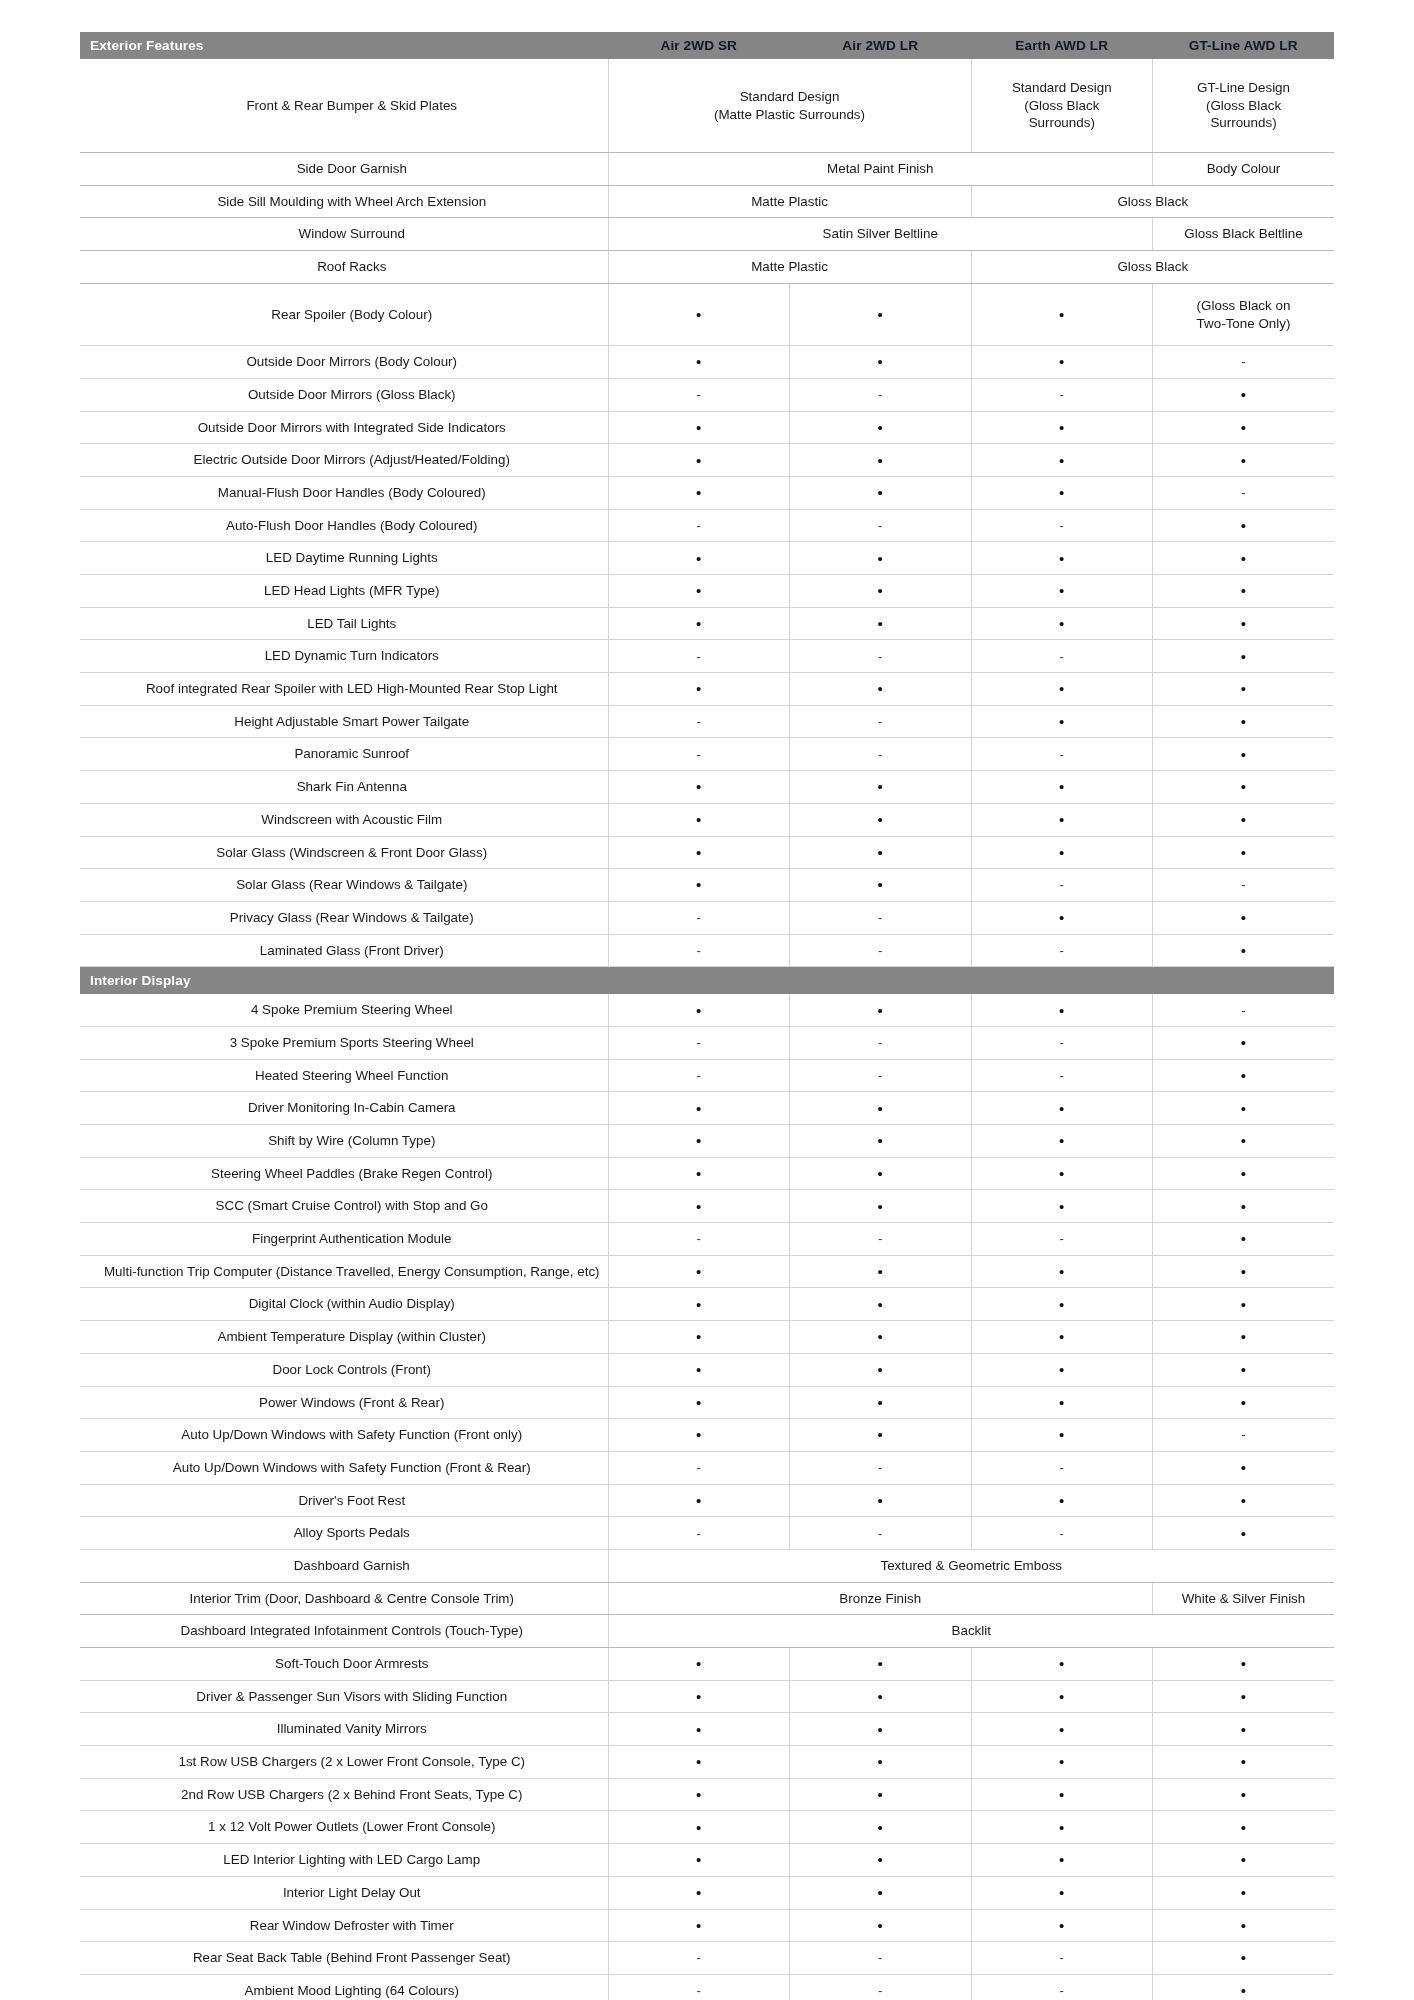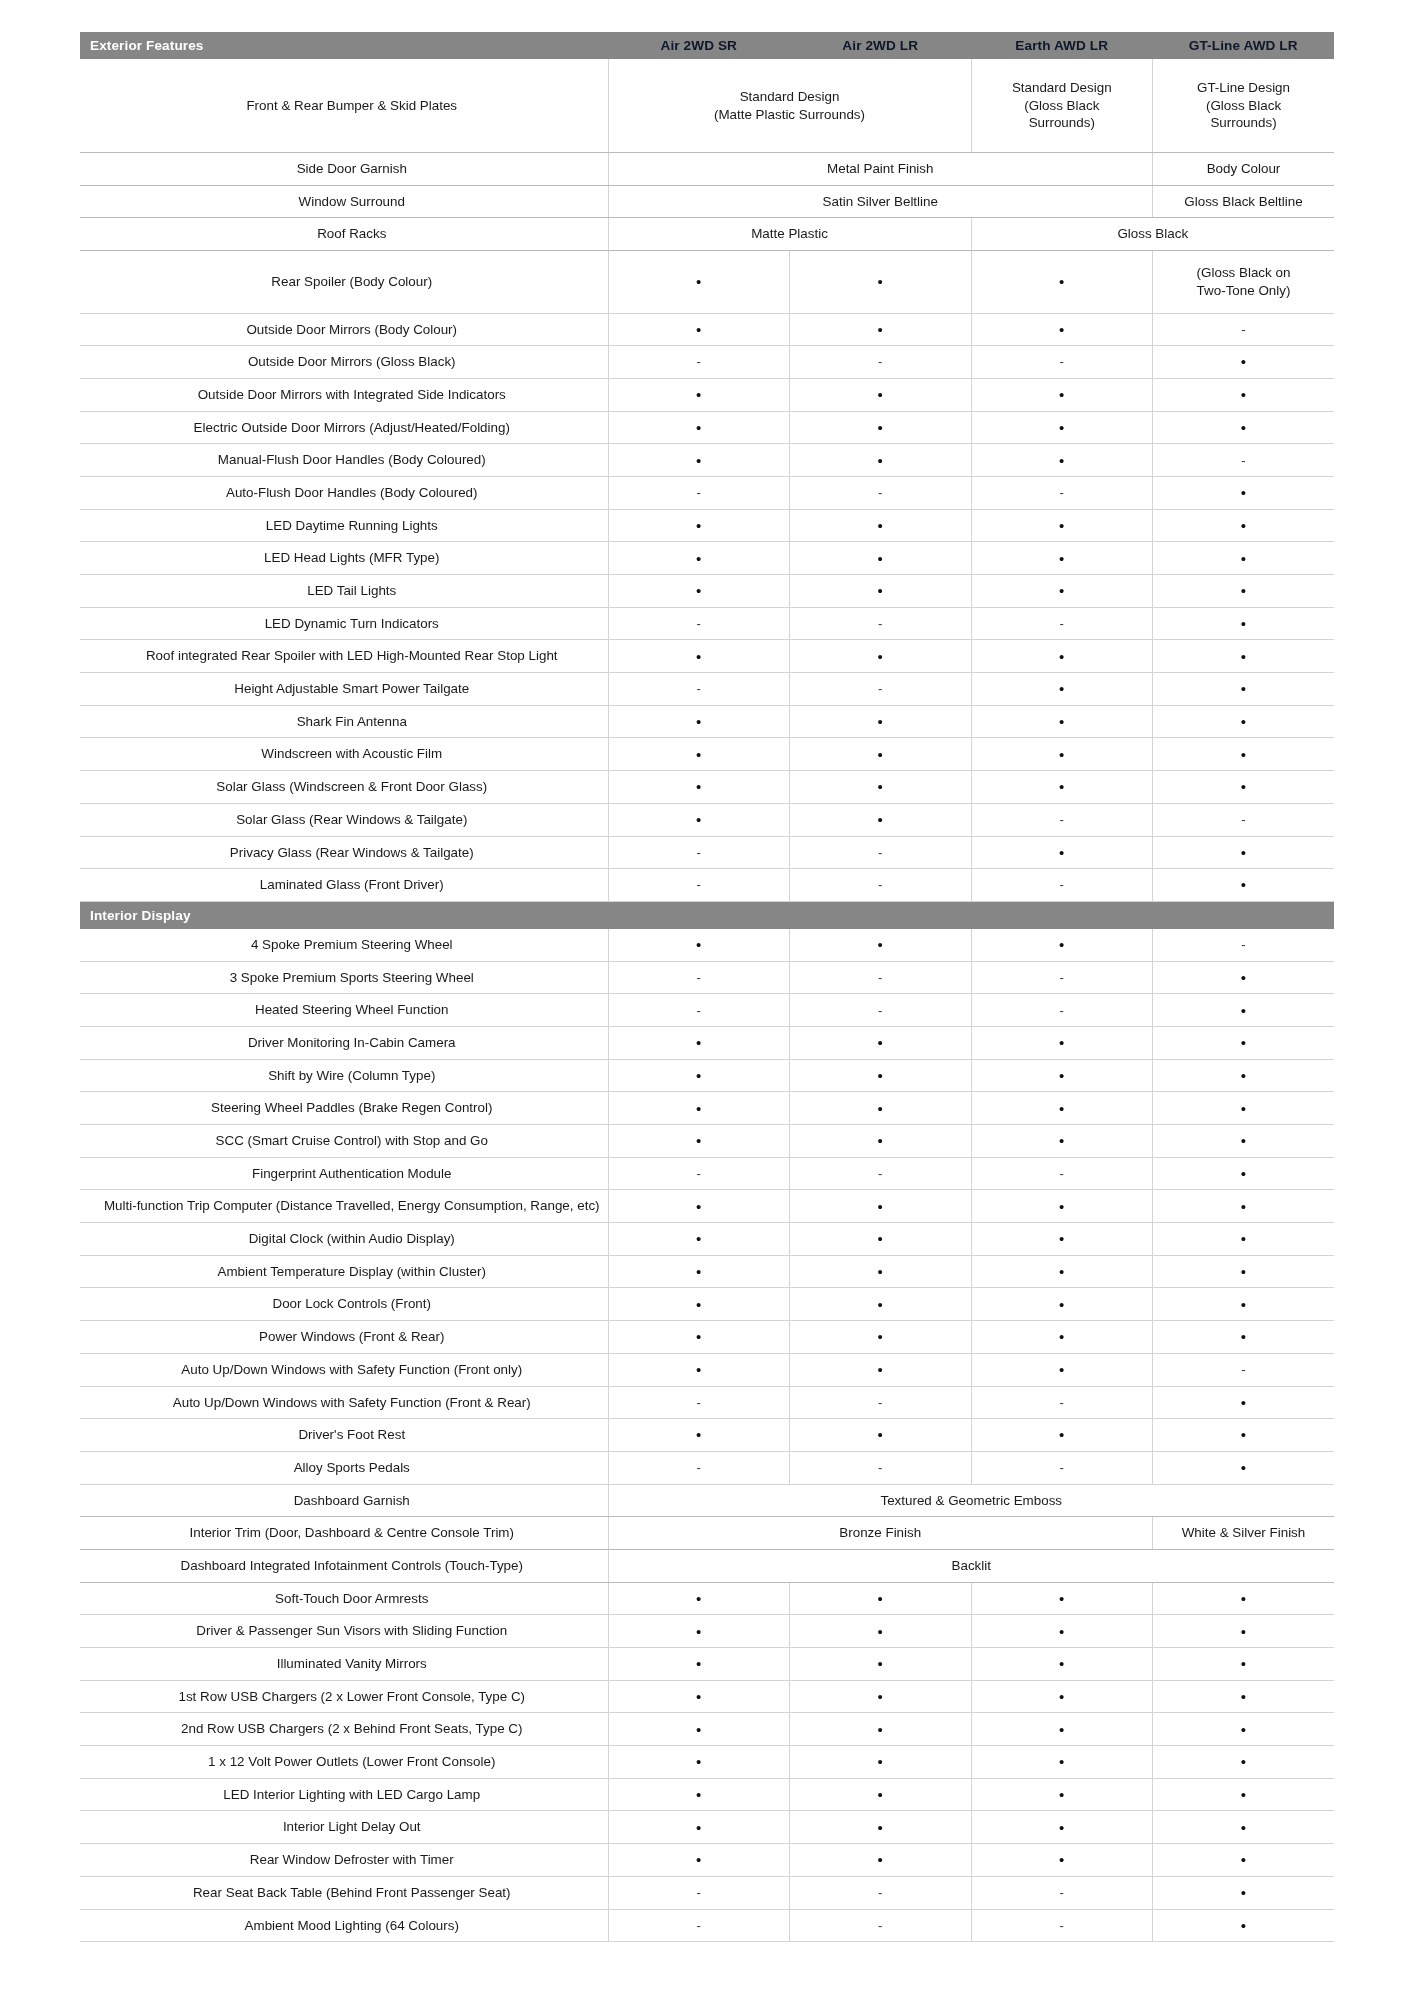--- a/index.html
+++ b/index.html
@@ -111,20 +111,25 @@
             <td class="val" colspan="2">Standard Design<br>(Matte Plastic Surrounds)</td>
             <td class="val" colspan="1">Standard Design<br>(Gloss Black<br>Surrounds)</td>
             <td class="val" colspan="1">GT-Line Design<br>(Gloss Black<br>Surrounds)</td>
           </tr>
           <tr class="thick-under">
             <td class="feature"><span>Side Door Garnish</span></td>
             <td class="val" colspan="3">Metal Paint Finish</td>
             <td class="val" colspan="1">Body Colour</td>
           </tr>
           <tr class="thick-under">
+            <td class="feature"><span>Side Sill Moulding with Wheel Arch Extension</span></td>
+            <td class="val" colspan="2">Matte Plastic</td>
+            <td class="val" colspan="2">Gloss Black</td>
+          </tr>
+          <tr class="thick-under">
             <td class="feature"><span>Window Surround</span></td>
             <td class="val" colspan="3">Satin Silver Beltline</td>
             <td class="val" colspan="1">Gloss Black Beltline</td>
           </tr>
           <tr class="thick-under">
             <td class="feature"><span>Roof Racks</span></td>
             <td class="val" colspan="2">Matte Plastic</td>
             <td class="val" colspan="2">Gloss Black</td>
           </tr>
           <tr class="tall">
@@ -209,20 +214,27 @@
             <td class="val mark"><span class="dot">•</span></td>
             <td class="val mark"><span class="dot">•</span></td>
             <td class="val mark"><span class="dot">•</span></td>
             <td class="val mark"><span class="dot">•</span></td>
           </tr>
           <tr>
             <td class="feature"><span>Height Adjustable Smart Power Tailgate</span></td>
             <td class="val mark"><span class="dash">-</span></td>
             <td class="val mark"><span class="dash">-</span></td>
             <td class="val mark"><span class="dot">•</span></td>
+            <td class="val mark"><span class="dot">•</span></td>
+          </tr>
+          <tr>
+            <td class="feature"><span>Panoramic Sunroof</span></td>
+            <td class="val mark"><span class="dash">-</span></td>
+            <td class="val mark"><span class="dash">-</span></td>
+            <td class="val mark"><span class="dash">-</span></td>
             <td class="val mark"><span class="dot">•</span></td>
           </tr>
           <tr>
             <td class="feature"><span>Shark Fin Antenna</span></td>
             <td class="val mark"><span class="dot">•</span></td>
             <td class="val mark"><span class="dot">•</span></td>
             <td class="val mark"><span class="dot">•</span></td>
             <td class="val mark"><span class="dot">•</span></td>
           </tr>
           <tr>

